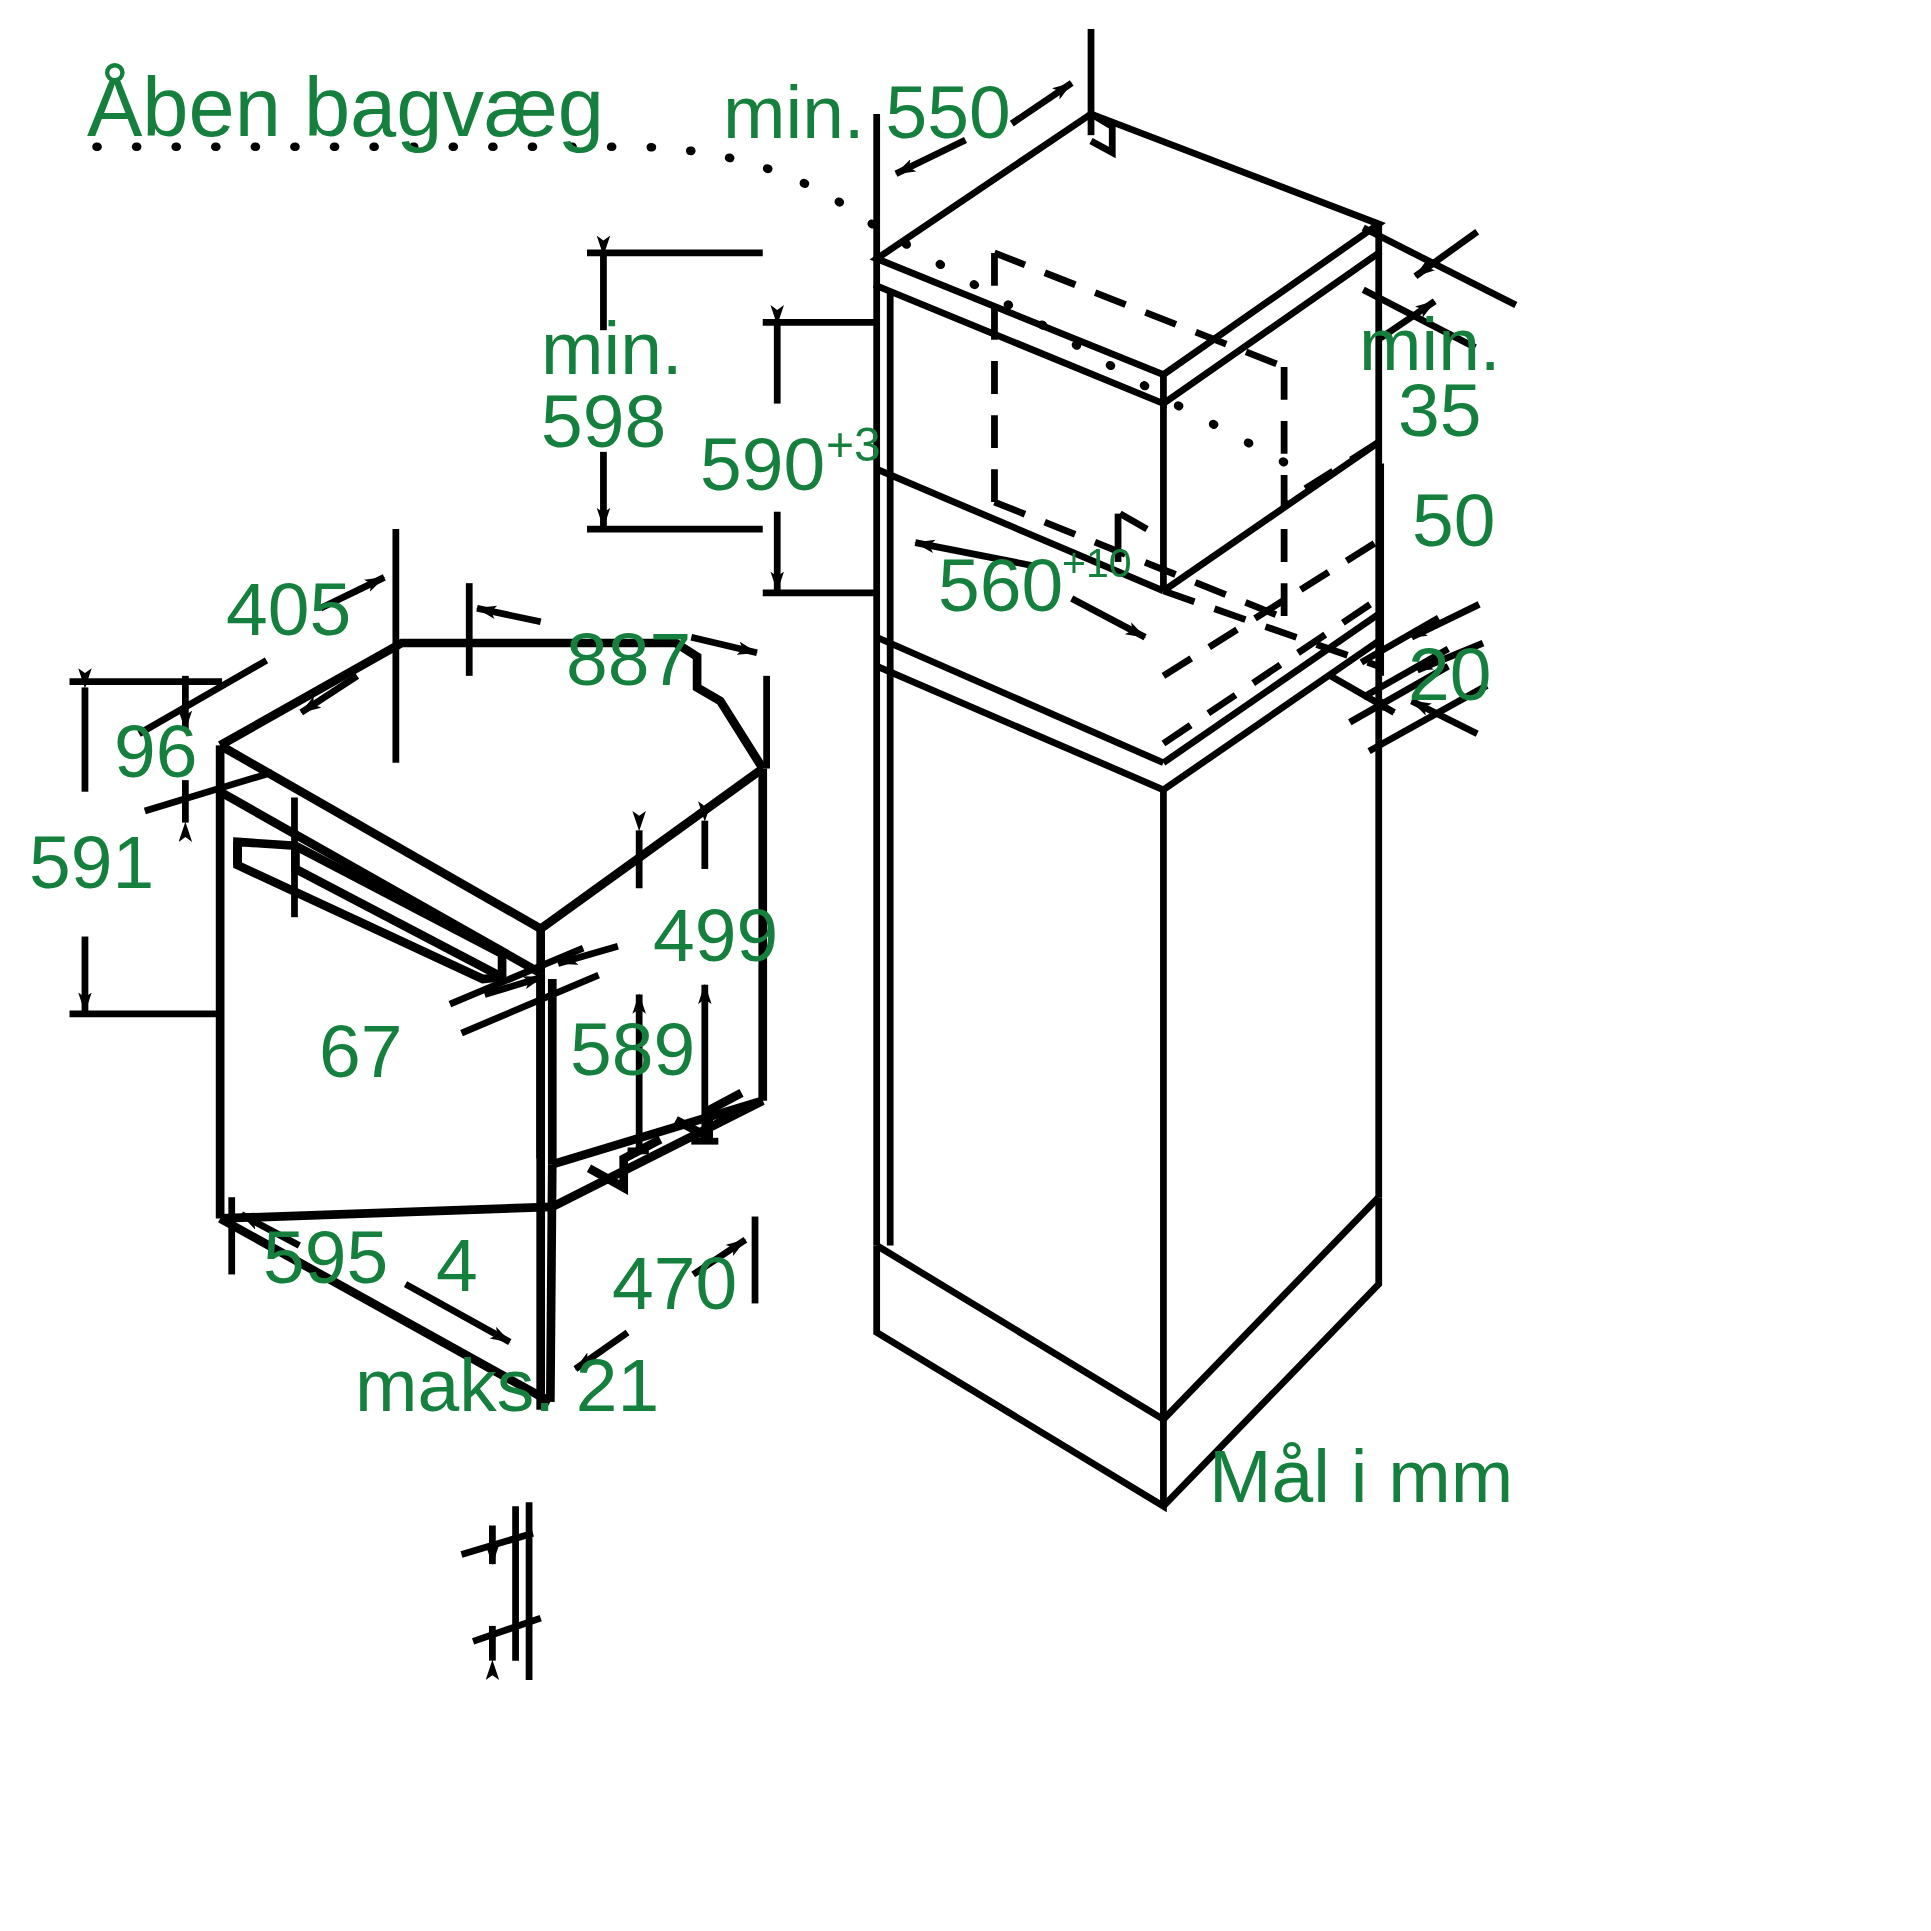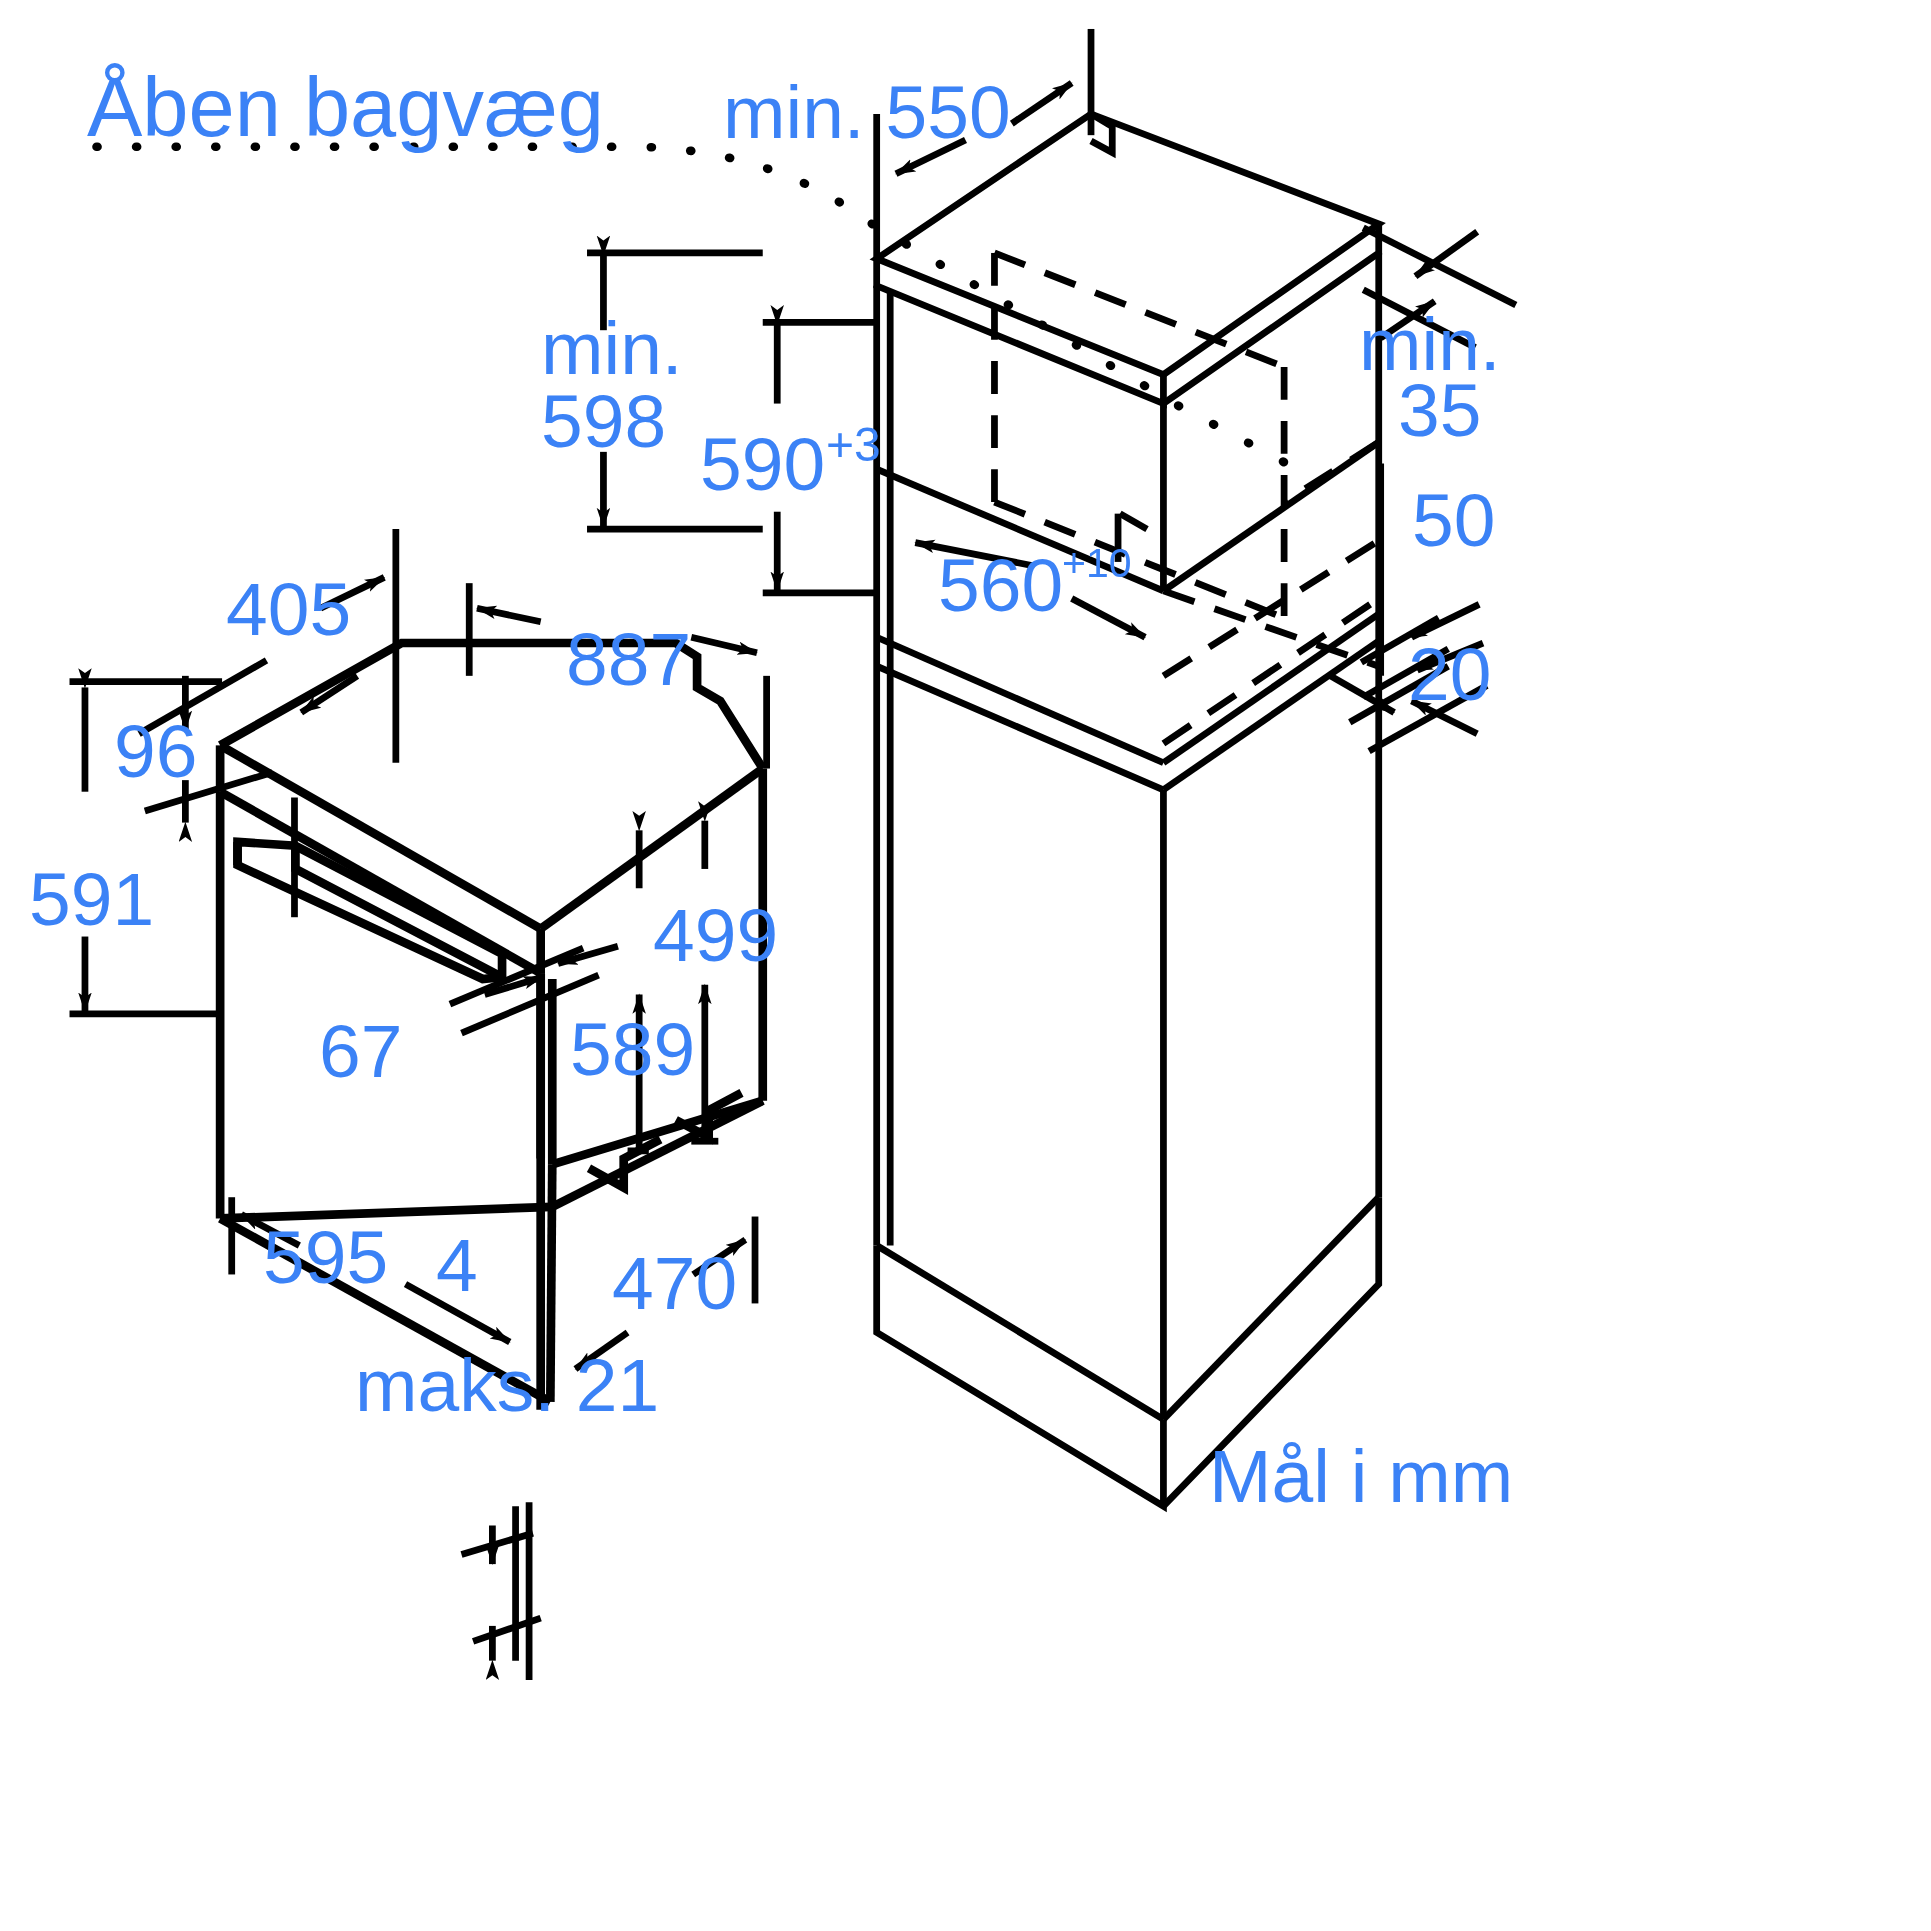--- a/index.html
+++ b/index.html
@@ -1,20 +1,20 @@
 <!DOCTYPE html>
 <html><head>
 <meta charset="utf-8">
 <style>
   html,body{margin:0;padding:0;background:#ffffff;}
   body{width:1931px;height:1931px;overflow:hidden;
        font-family:"Liberation Sans", sans-serif;}
   #stage{position:relative;width:1931px;height:1931px;background:#fff;}
   svg#drawing{position:absolute;left:0;top:0;width:1931px;height:1931px;}
-  .lbl{position:absolute;color:#3b82f6;white-space:nowrap;line-height:1.0;
+  .lbl{position:absolute;color:#15803d;white-space:nowrap;line-height:1.0;
        font-family:"Liberation Sans", sans-serif;}
   .big{font-size:75px;}
 </style>
 </head>
 <body>
 
 <div id="stage">
 
 <svg id="drawing" viewBox="0 0 2000 2000">
   <defs>
@@ -223,21 +223,21 @@
 <div class="lbl big" style="left:1412px;top:483px;">50</div>
 
 <div class="lbl big" style="left:1408px;top:637px;">20</div>
 
 <div class="lbl big" style="left:226px;top:572px;">405</div>
 
 <div class="lbl big" style="left:566px;top:622px;">887</div>
 
 <div class="lbl big" style="left:114px;top:714px;">96</div>
 
-<div class="lbl big" style="left:29px;top:825px;margin-top:37px;">591</div>
+<div class="lbl big" style="left:29px;top:825px;">591</div>
 
 <div class="lbl big" style="left:653px;top:898px;">499</div>
 
 <div class="lbl big" style="left:570px;top:1012px;">589</div>
 
 <div class="lbl big" style="left:319px;top:1014px;">67</div>
 
 <div class="lbl big" style="left:263px;top:1220px;">595</div>
 
 <div class="lbl big" style="left:436px;top:1228px;">4</div>

